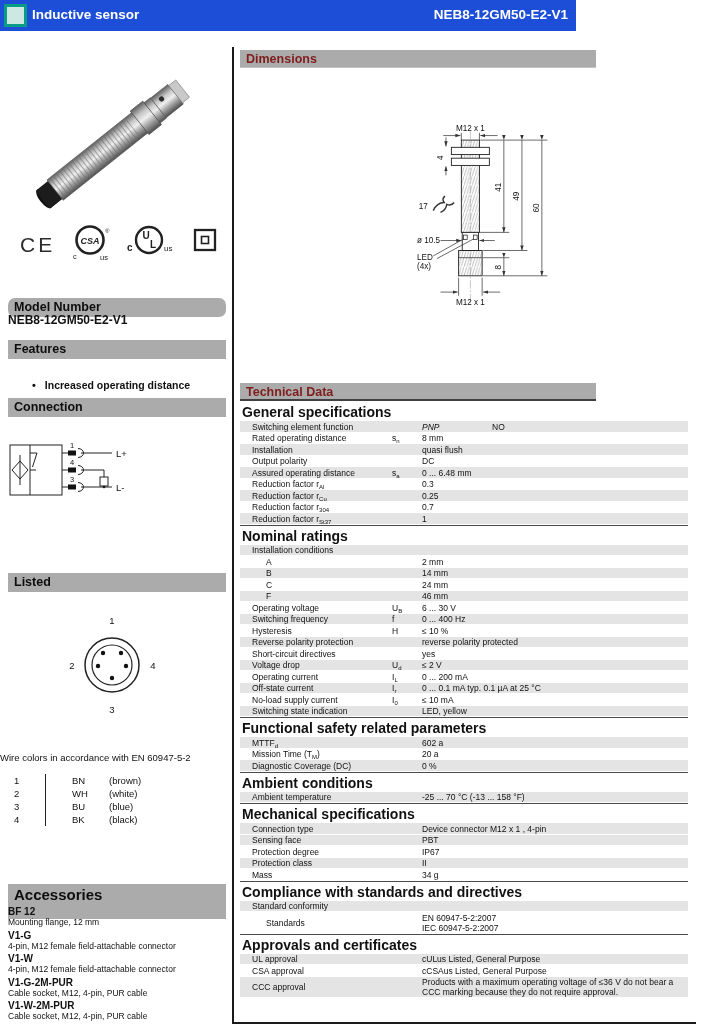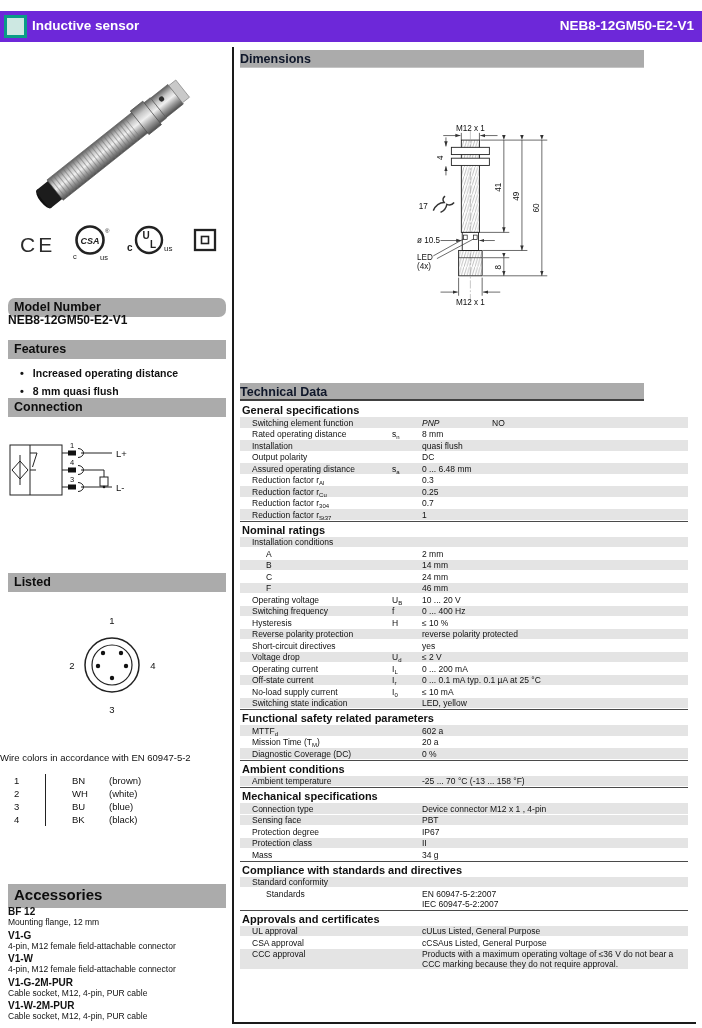--- a/index.html
+++ b/index.html
@@ -1,57 +1,57 @@
 <!DOCTYPE html>
 <html><head>
 <meta charset="utf-8">
 <style>
   html,body{margin:0;padding:0;background:#fff;}
   .page{position:relative;width:702px;height:1028px;background:#fff;overflow:hidden;
         font-family:"Liberation Sans", sans-serif;color:#111;}
   
-  .topbar{position:absolute;left:0;top:0;width:702px;height:31px;background:#6d28d9;margin-top:11px;}
+  .topbar{position:absolute;left:0;top:0;width:576px;height:31px;background:#1d4ed8;}
   .logo-square{position:absolute;left:4px;top:4px;width:17px;height:17px;
      border:3px solid #0a9c87;background:#cde8e2;}
   .topbar-title{position:absolute;left:32px;top:7px;font-size:13.5px;font-weight:bold;color:#fff;}
   .topbar-model{position:absolute;right:8px;top:7px;font-size:13.5px;font-weight:bold;color:#fff;}
   
   .sec-bar{position:absolute;left:8px;width:218px;height:19px;background:#ababab;
      font-size:12.5px;font-weight:bold;color:#0d0d0d;line-height:19px;padding-left:6px;box-sizing:border-box;}
-  .sec-bar.big{font-size:15px;height:24px;line-height:21px;}
-  
-  .rc-bar{position:absolute;left:240px;width:404px;height:18px;background:#ababab;
-     font-size:12.5px;font-weight:bold;color:#0f172a;line-height:18px;box-sizing:border-box;}
+  .sec-bar.big{font-size:15px;height:35px;line-height:21px;}
+  
+  .rc-bar{position:absolute;left:240px;width:356px;height:18px;background:#ababab;
+     font-size:12.5px;font-weight:bold;color:#7f1d1d;line-height:18px;padding-left:6px;box-sizing:border-box;}
   .rc-bar.dims{border-bottom:1px solid #c4c4c4;}
   .rc-bar.tech{border-bottom:2px solid #404040;}
   .model-value{position:absolute;left:8px;top:313px;font-size:12px;font-weight:bold;}
   
-  .features{position:absolute;left:10px;top:360px;margin:4px;padding:0 0 0 6px;list-style:none;}
+  .features{position:absolute;left:10px;top:360px;margin:16px;padding:0 0 0 6px;list-style:none;}
   .features li{font-size:10.5px;font-weight:bold;line-height:18px;}
   .features li::before{content:"•";margin-right:9px;font-size:11px;}
   
   .wire-note{position:absolute;left:0;top:752px;font-size:9.5px;}
   .wire-table{position:absolute;left:14px;top:774px;}
   .wt-row{display:flex;line-height:13px;font-size:9.5px;}
   .wt-pin{width:31px;}
   .wt-body{border-left:1.2px solid #222;padding-left:26px;display:flex;}
   .wt-code{width:37px;}
   
   .acc-list{position:absolute;left:8px;top:906px;width:220px;}
   .acc-item{margin-bottom:2.5px;}
   .acc-name{font-size:10px;font-weight:bold;line-height:11px;}
   .acc-desc{font-size:8.5px;line-height:10px;}
   
   .v-divider{position:absolute;left:232px;top:47px;width:1.5px;height:976px;background:#1a1a1a;}
   .bottom-line{position:absolute;left:232px;top:1022px;width:464px;height:1.5px;background:#1a1a1a;}
   
   .td-table{position:absolute;left:240px;top:402px;width:448px;}
-  .td-sub{font-size:11px;font-weight:bold;border-top:1px solid #4a4a4a;padding:2px 0 1px 2px;background:#fff;}
+  .td-sub{font-size:14px;font-weight:bold;border-top:1px solid #4a4a4a;padding:2px 0 1px 2px;background:#fff;}
   .td-sub:first-child{border-top:none;}
-  .td-row{display:flex;font-size:8.5px;line-height:10px;border-bottom:1px solid #fff;padding-top:0.5px;}
+  .td-row{display:flex;font-size:8.5px;line-height:10px;border-bottom:1px solid #fff;padding-top:0.5px;align-items:center;}
   .td-row.shade{background:#e4e4e4;}
   .td-label{flex:0 0 140px;padding-left:12px;}
   .td-label.ind2{padding-left:26px;flex-basis:126px;}
   .td-sym{flex:0 0 30px;}
   .td-val{flex:1;white-space:pre-line;}
   .td-val .v1{display:inline-block;width:70px;font-style:italic;}
   sub{font-size:6px;line-height:0;vertical-align:-1.5px;}
   
   svg{position:absolute;overflow:visible;}
   .dline{stroke:#333;stroke-width:0.8;fill:none;}
@@ -395,21 +395,21 @@
         <div class="td-val">24 mm</div>
       </div>
       <div class="td-row shade">
         <div class="td-label ind2">F</div>
         <div class="td-sym"></div>
         <div class="td-val">46 mm</div>
       </div>
       <div class="td-row">
         <div class="td-label">Operating voltage</div>
         <div class="td-sym">U<sub>B</sub></div>
-        <div class="td-val">10 ... 20 V</div>
+        <div class="td-val">6 ... 30 V</div>
       </div>
       <div class="td-row shade">
         <div class="td-label">Switching frequency</div>
         <div class="td-sym">f</div>
         <div class="td-val">0 ... 400 Hz</div>
       </div>
       <div class="td-row">
         <div class="td-label">Hysteresis</div>
         <div class="td-sym">H</div>
         <div class="td-val">≤ 10 %</div>

